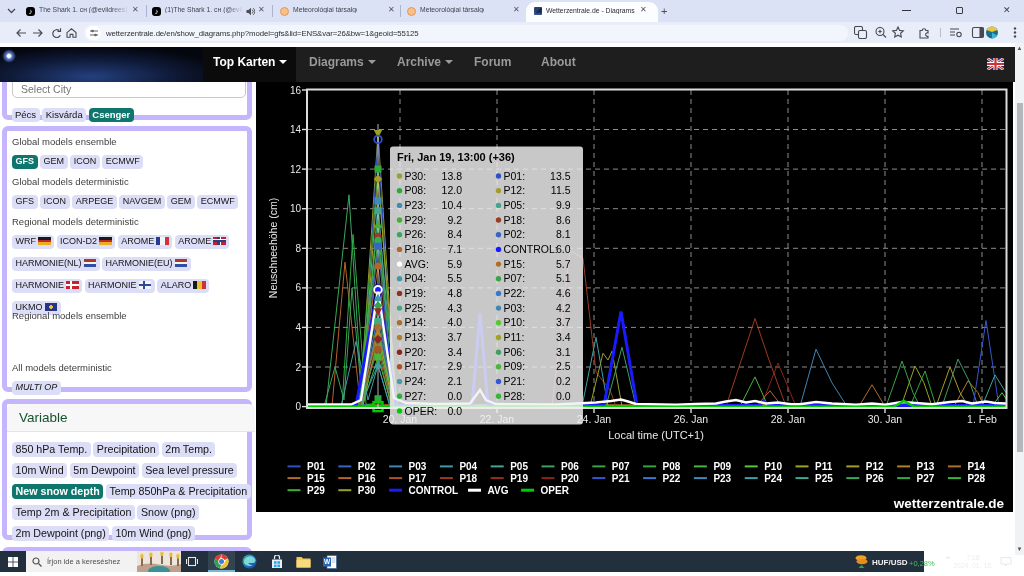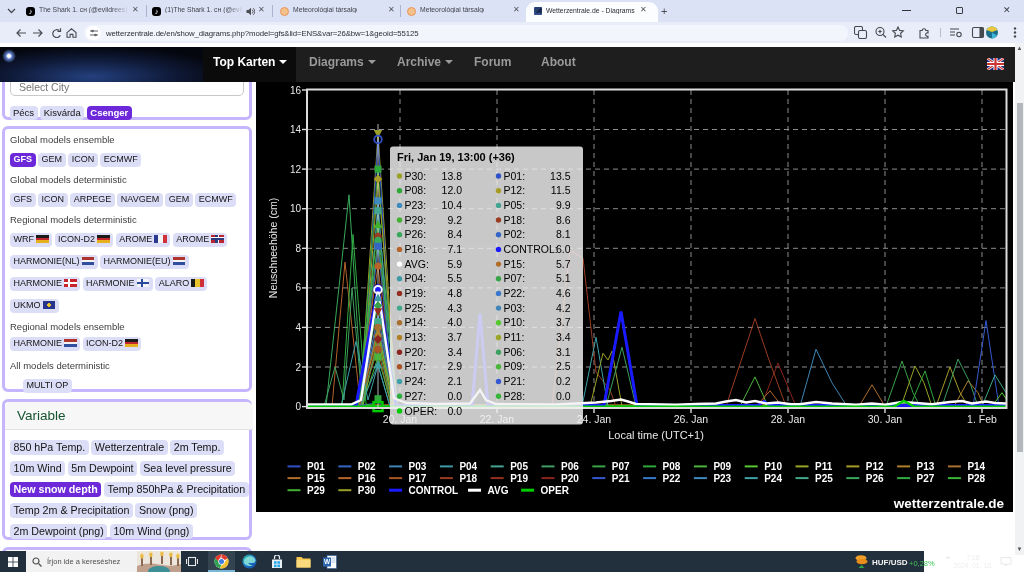--- a/index.html
+++ b/index.html
@@ -12,26 +12,26 @@
 #toolbar{left:0;top:22px;width:1024px;height:21px;background:#e9edfa;}
 #omnibox{left:84px;top:24.5px;width:764px;height:16.5px;border-radius:9px;background:#f3f5fd;}
 #urltext{left:106px;top:28.5px;font-size:7.8px;color:#2b2e33;letter-spacing:-0.1px;}
 
 #navbar{left:0;top:46.5px;width:1015px;height:35.5px;background:#1e1e1e;z-index:5;}
 #logo{left:0;top:0;width:203px;height:35.5px;background:radial-gradient(ellipse 140px 30px at 45% 85%, #24407e 0%, #101c3c 55%, #05070f 100%);overflow:hidden;}
 #logotext{left:12px;top:3.5px;font-family:"Liberation Serif",serif;font-size:29px;letter-spacing:0.4px;color:#c9d6ee;text-shadow:0 0 8px #5d87e8,0 0 3px #9db8f0,0 -1px 1px #fff;}
 .navitem{font-size:12px;font-weight:bold;color:#9a9a9a;top:8px;}
 .caret{display:inline-block;width:0;height:0;border-left:4px solid transparent;border-right:4px solid transparent;border-top:4px solid currentColor;vertical-align:middle;margin-left:4px;}
 
-.card{border:3px solid #c4b5fd;border-radius:6px;background:#fff;}
+.card{border:5px solid #c4b5fd;border-radius:6px;background:#fff;}
 .glabel{font-size:9.5px;color:#3c3c3c;}
 .pill{display:inline-block;font-size:9px;color:#141414;background:#dcddf6;border-radius:4px;padding:1.5px 3.5px 2px;line-height:11px;white-space:nowrap;}
 .fs10 .pill{font-size:9.5px;}
 .fs107 .pill{font-size:10.7px;padding:1px 3.5px 2px;line-height:12px;}
-.pill.on{background:#6d28d9;color:#fff;font-weight:bold;}
+.pill.on{background:#0f766e;color:#fff;font-weight:bold;}
 .prow{white-space:nowrap;}
 .prow .pill{margin-right:2.6px;}
 .flag{display:inline-block;width:12.5px;height:8.5px;vertical-align:-1px;margin-left:2px;}
 
 #taskbar{left:0;top:551px;width:924px;height:21px;background:#22303e;z-index:9;}
 
 #sbar{left:1015px;top:43px;width:9px;height:512px;background:#f1f2f4;z-index:8;}
 #sthumb{left:1.5px;top:60px;width:6px;height:349px;background:#b4b7bc;border-radius:0px;}
 .fDE{background:linear-gradient(to bottom,#1a1a1a 0 33%,#c3262a 33% 66%,#e8b01e 66% 100%);}
 .fFR{background:linear-gradient(to right,#2a3b8f 0 33%,#f4f4f4 33% 66%,#d03038 66% 100%);}
@@ -158,30 +158,29 @@
 <div class="abs card" style="left:2px;top:125.5px;width:249.5px;height:266.5px;">
   <div class="abs glabel" style="left:5px;top:5.5px;">Global models ensemble</div>
   <div class="abs prow" style="left:5px;top:19.5px;"><span class="pill on">GFS</span><span class="pill">GEM</span><span class="pill">ICON</span><span class="pill">ECMWF</span></div>
   <div class="abs glabel" style="left:5px;top:45.5px;">Global models deterministic</div>
   <div class="abs prow" style="left:5px;top:59.5px;"><span class="pill">GFS</span><span class="pill">ICON</span><span class="pill">ARPEGE</span><span class="pill">NAVGEM</span><span class="pill">GEM</span><span class="pill">ECMWF</span></div>
   <div class="abs glabel" style="left:5px;top:85.5px;">Regional models deterministic</div>
   <div class="abs prow" style="left:5px;top:99.5px;"><span class="pill">WRF<span class="flag fDE"></span></span><span class="pill">ICON-D2<span class="flag fDE"></span></span><span class="pill">AROME<span class="flag fFR"></span></span><span class="pill">AROME<span class="flag fNO"></span></span></div>
   <div class="abs prow" style="left:5px;top:121.5px;"><span class="pill">HARMONIE(NL)<span class="flag fNL"></span></span><span class="pill">HARMONIE(EU)<span class="flag fNL"></span></span></div>
   <div class="abs prow" style="left:5px;top:143.5px;"><span class="pill">HARMONIE<span class="flag fDK"></span></span><span class="pill">HARMONIE<span class="flag fFI"></span></span><span class="pill">ALARO<span class="flag fBE"></span></span></div>
   <div class="abs prow" style="left:5px;top:165.5px;"><span class="pill">UKMO<span class="flag fEU"></span></span></div>
-  <div class="abs glabel" style="left:5px;top:192px;">Regional models ensemble</div>
-  <div class="abs prow" style="left:5px;top:203.5px;"><span class="pill">HARMONIE<span class="flag fNL"></span></span><span class="pill">ICON-D2<span class="flag fDE"></span></span></div>
+  <div class="abs glabel" style="left:5px;top:179px;">Regional models ensemble</div>
   <div class="abs glabel" style="left:5px;top:231.5px;">All models deterministic</div>
-  <div class="abs prow" style="left:18px;top:245.5px;"><span class="pill">MULTI OP</span></div>
+  <div class="abs prow" style="left:5px;top:245.5px;font-style:italic;"><span class="pill">MULTI OP</span></div>
 </div>
 
 <div class="abs card" style="left:2px;top:398.5px;width:249.5px;height:141.5px;">
   <div class="abs" style="left:0;top:0;width:247.5px;height:28px;background:#f7f7f7;border-bottom:1px solid #e4e4e4;border-radius:6px 6px 0 0;"></div>
   <div class="abs" style="left:12px;top:6px;font-size:13.5px;color:#14532d;">Variable</div>
-  <div class="abs prow fs107" style="left:5px;top:35.5px;"><span class="pill">850 hPa Temp.</span><span class="pill">Wetterzentrale</span><span class="pill">2m Temp.</span></div>
+  <div class="abs prow fs107" style="left:5px;top:35.5px;"><span class="pill">850 hPa Temp.</span><span class="pill">Precipitation</span><span class="pill">2m Temp.</span></div>
   <div class="abs prow fs107" style="left:5px;top:56.5px;"><span class="pill">10m Wind</span><span class="pill">5m Dewpoint</span><span class="pill">Sea level pressure</span></div>
   <div class="abs prow fs107" style="left:5px;top:77.5px;"><span class="pill on">New snow depth</span><span class="pill">Temp 850hPa &amp; Precipitation</span></div>
   <div class="abs prow fs107" style="left:5px;top:98.5px;"><span class="pill">Temp 2m &amp; Precipitation</span><span class="pill">Snow (png)</span></div>
   <div class="abs prow fs107" style="left:5px;top:119.5px;"><span class="pill">2m Dewpoint (png)</span><span class="pill">10m Wind (png)</span></div>
 </div>
 
 <div class="abs card" style="left:2px;top:546.5px;width:249.5px;height:20px;border-radius:6px 6px 0 0;"></div>
 
 <div class="abs" style="left:256px;top:82px;width:757px;height:430px;background:#000;"></div>
 <svg class="abs" style="left:256px;top:82px;" width="757" height="430" viewBox="0 0 757 430">

